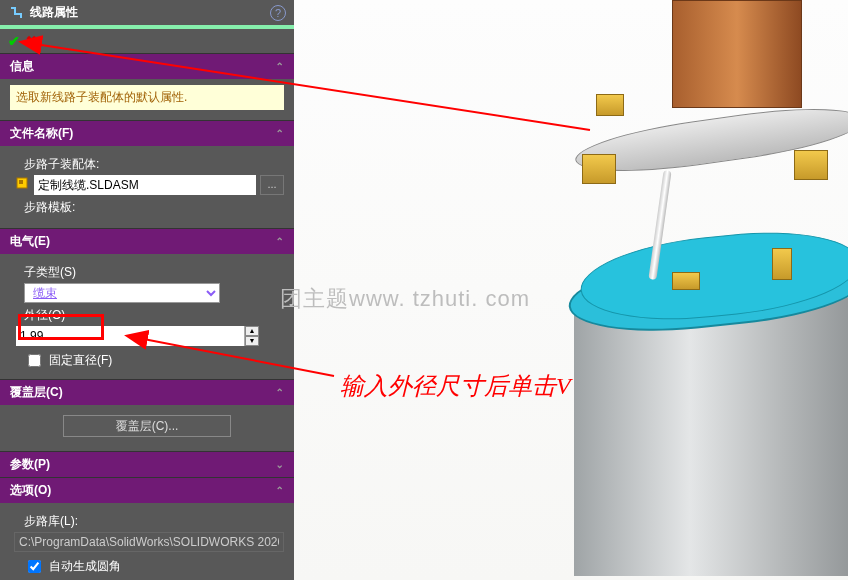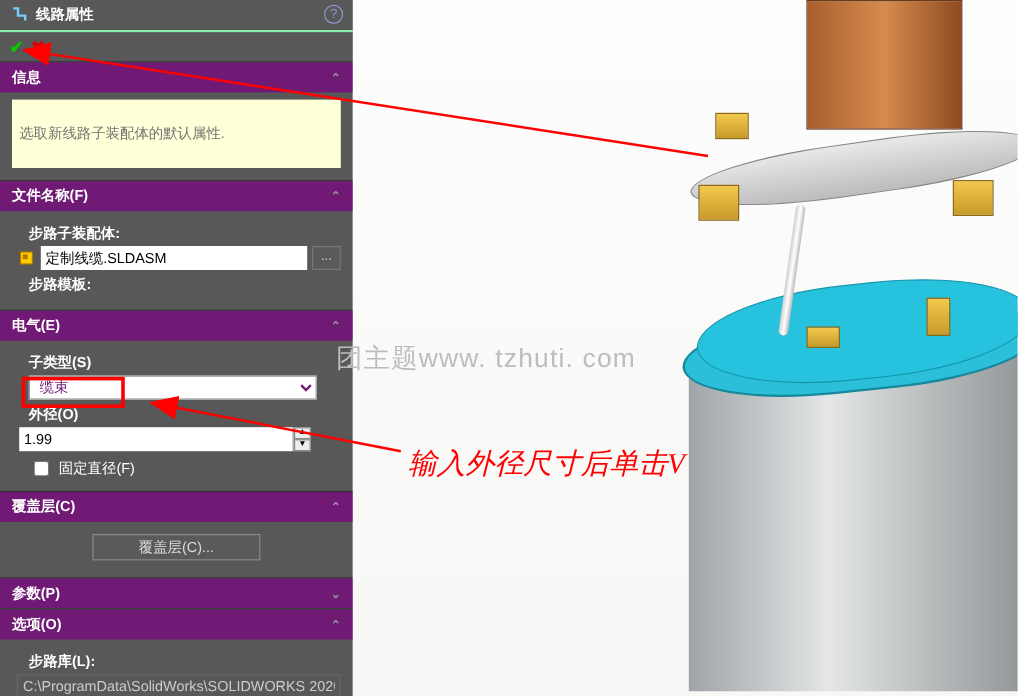--- a/index.html
+++ b/index.html
@@ -1,55 +1,55 @@
 <!DOCTYPE html>
 <html><head>
 <meta charset="utf-8">
 <style>
 * { margin: 0; padding: 0; box-sizing: border-box; font-family: "Microsoft YaHei", sans-serif; }
 body { width: 848px; height: 580px; background: #fff; position: relative; overflow: hidden; }
 
 .panel { width: 294px; height: 580px; background: #585858; color: #fff; font-size: 12px; position: relative; }
 
-.header { display: flex; align-items: flex-start; padding: 4px 8px; background: #585858; border-bottom: 2px solid #86efac; }
+.header { display: flex; align-items: center; padding: 4px 8px; background: #585858; border-bottom: 4px solid #86efac; }
 .header-icon { width: 16px; height: 16px; margin-right: 6px; color: #7cf; display: flex; align-items: center; justify-content: center; }
 .header-title { flex: 1; font-weight: bold; }
 .help-icon { width: 16px; height: 16px; border-radius: 50%; border: 1px solid #89c; color: #89c; text-align: center; line-height: 14px; font-size: 11px; cursor: pointer; }
 
 .action-bar { display: flex; align-items: center; padding: 4px 8px; gap: 6px; background: #585858; }
 .ok-icon { color: #0c0; font-weight: bold; font-size: 14px; cursor: pointer; }
 .cancel-icon { color: #d00; font-weight: bold; font-size: 14px; cursor: pointer; }
 
 .section { border-top: 1px solid #333; }
 .section-header { display: flex; align-items: center; justify-content: space-between; padding: 4px 10px; background: #701a75; font-weight: bold; cursor: pointer; }
 .chevron { color: #999; font-size: 10px; }
 .section-body { padding: 6px 10px 10px 10px; }
 
-.info-box { background: #ffffd8; color: #737373; padding: 20px 6px; font-size: 12px; }
-
-.field-label { margin: 4px 0 2px 14px; font-weight: bold; }
-.field-row { display: flex; align-items: center; gap: 4px; margin-left: 4px; }
+.info-box { background: #ffffd8; color: #a16207; padding: 4px 6px; font-size: 12px; }
+
+.field-label { margin: 4px 0 2px 14px; }
+.field-row { display: flex; gap: 4px; margin-left: 4px; }
 .file-icon { width: 16px; height: 16px; display: flex; align-items: center; justify-content: center; color: #fc0; }
 .text-input { flex: 1; height: 20px; background: #fff; color: #000; border: none; padding: 0 4px; font-size: 12px; }
 .text-input.disabled { background: #585858; color: #ccc; border: 1px solid #666; }
 .browse-btn { width: 24px; height: 20px; background: #5a5a5a; border: 1px solid #777; color: #ccc; cursor: pointer; text-align: center; line-height: 16px; font-size: 11px; }
 
-.select-input { width: 240px; height: 20px; background: #fff; color: #701a75; border: 1px solid #999; font-size: 12px; margin-left: 14px; padding: 0 4px; }
+.select-input { width: 196px; height: 20px; background: #fff; color: #8b5cf6; border: 1px solid #999; font-size: 12px; margin-left: 14px; padding: 0 4px; text-decoration: underline; }
 
 .outer-dia-row { display: flex; align-items: center; margin-left: 6px; position: relative; }
 .outer-dia-input { width: 228px; height: 20px; background: #fff; color: #000; border: none; padding: 0 4px; font-size: 12px; }
 .spinner { display: flex; flex-direction: column; border-left: 1px solid #aaa; }
 .spinner button { width: 14px; height: 10px; background: #eee; border: 1px solid #888; font-size: 7px; line-height: 6px; cursor: pointer; padding: 0; }
 
 .red-box { border: 3px solid #f00; position: absolute; }
 
 .checkbox-row { display: flex; align-items: center; gap: 8px; margin: 6px 0 0 18px; }
 .checkbox-row input { width: 13px; height: 13px; }
 
-.center-btn { display: block; margin: 4px auto; width: 140px; height: 22px; background: #5a5a5a; border: 1px solid #888; color: #ddd; cursor: pointer; font-size: 12px; }
+.center-btn { display: block; margin: 4px auto; width: 168px; height: 22px; background: #5a5a5a; border: 1px solid #888; color: #ddd; cursor: pointer; font-size: 12px; }
 
 .viewport { position: absolute; left: 294px; top: 0; width: 554px; height: 580px; background: linear-gradient(180deg, #fdfdfd 0%, #f7f7f5 100%); }
 
 .watermark { position: absolute; left: 280px; top: 284px; font-size: 22px; color: #bdbdbd; font-family: Liberation Sans, sans-serif; letter-spacing: 1px; pointer-events: none; }
 
 .annotation { position: absolute; left: 340px; top: 370px; color: #f00; font-size: 24px; font-family: "KaiTi", "STKaiti", serif; font-style: italic; }
 
 svg.arrows { position: absolute; left: 0; top: 0; width: 848px; height: 580px; pointer-events: none; }
 
 

